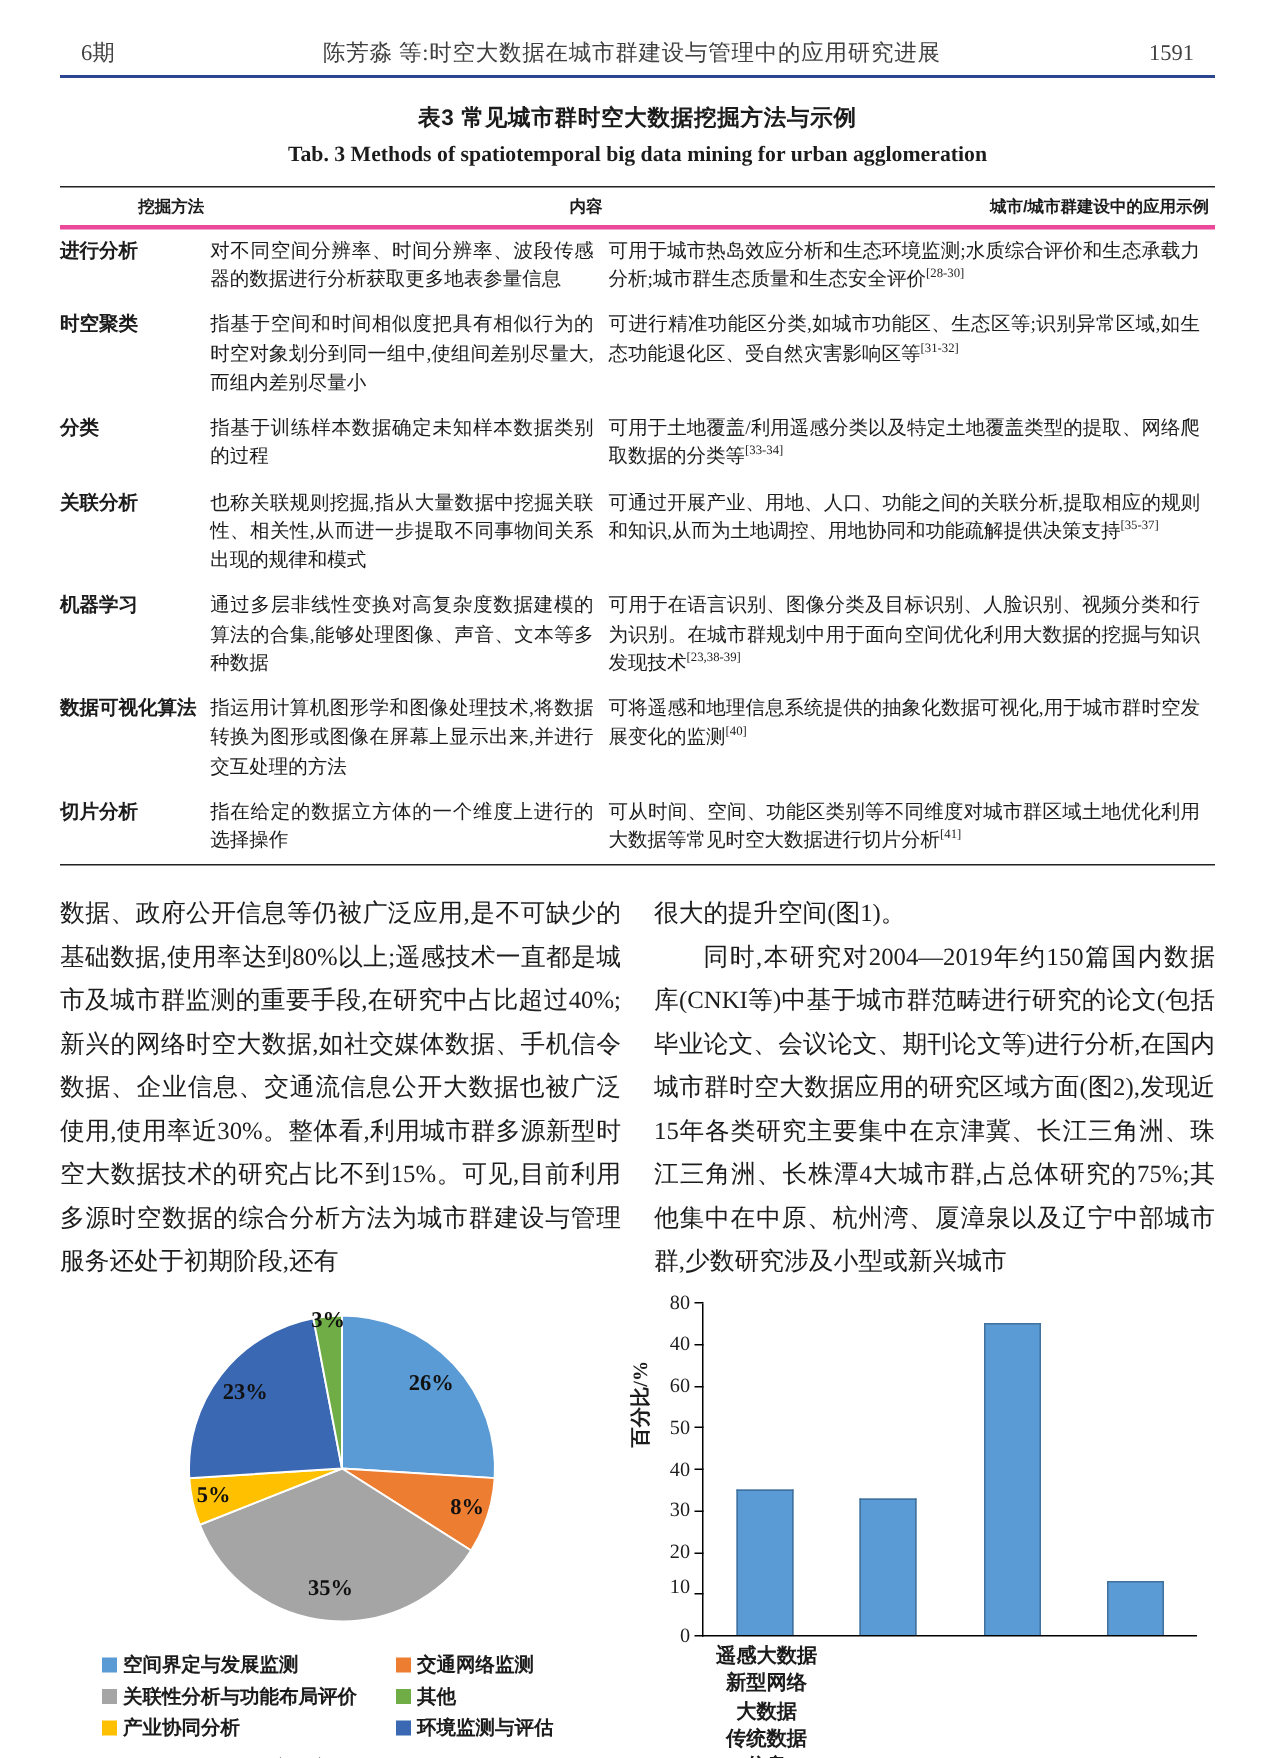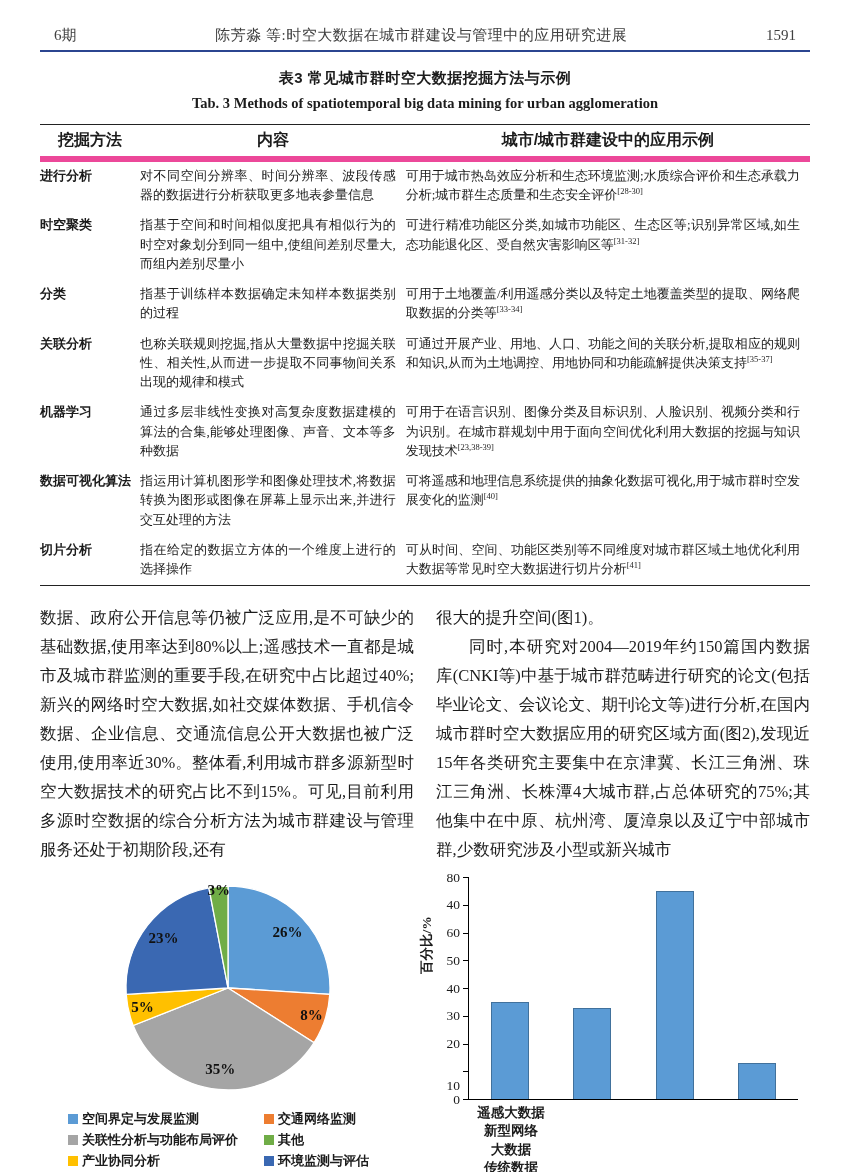--- a/index.html
+++ b/index.html
@@ -14,22 +14,22 @@
          color: #404040; font-size: 15px; padding: 2px 14px 0 14px; }
   .hdr .run-title { font-weight: 400; letter-spacing: .5px; }
   .hdr-rule { border: none; border-top: 2px solid #2b4590; margin-top: 5px; }
   
   .tbl-title-zh { text-align: center; font-weight: 700; font-size: 15px; margin-top: 17px;
                   font-family: "Liberation Sans", "DejaVu Sans", sans-serif; letter-spacing: .5px;}
   .tbl-title-en { text-align: center; font-weight: 700; font-size: 14.5px; margin-top: 7px; }
   
   table.methods { width: 100%; border-collapse: collapse; margin-top: 12px;
                   border-top: 1.6px solid #222; border-bottom: 1.6px solid #222; }
-  table.methods thead th { font-weight: 700; font-size: 16px; padding: 5px 4px;
-                  border-bottom: 6px solid #ec4899; text-align: center;
+  table.methods thead th { font-weight: 700; font-size: 11px; padding: 5px 4px;
+                  border-bottom: 3px solid #ec4899; text-align: right;
                   font-family: "Liberation Sans", "DejaVu Sans", sans-serif; }
   table.methods td { vertical-align: top; font-size: 13px; line-height: 1.48;
                   padding: 4px 10px 7px 0; text-align: justify; }
   table.methods td.m { font-weight: 700; width: 13%; padding-right: 4px;
                   font-family: "Liberation Sans", "DejaVu Sans", sans-serif; font-size: 13px; }
   table.methods td.c { width: 34.5%; }
   table.methods td.a { width: 52.5%; }
   sup.cit { font-size: 8.5px; line-height: 0; }
   
   .bodytext { display: flex; gap: 22px; margin-top: 17px; }
@@ -191,21 +191,21 @@
         <span class="ylab">百分比/%</span>
         <div class="plot" id="bar-plot">
           <div class="bars" id="bars">
               <div class="bar" style="height: 97.125px; background: rgb(91, 155, 213);"></div>
               <div class="bar" style="height: 91.575px; background: rgb(91, 155, 213);"></div>
               <div class="bar" style="height: 208.125px; background: rgb(91, 155, 213);"></div>
               <div class="bar" style="height: 36.075px; background: rgb(91, 155, 213);"></div>
             </div>
         <span class="ytick" style="bottom: 0px;">0</span>
             <span class="ymark" style="bottom: -1px;"></span>
-            <span class="ytick" style="bottom: 14px;">10</span>
+            <span class="ytick" style="bottom: 33px;">10</span>
             <span class="ymark" style="bottom: 26.75px;"></span>
             <span class="ytick" style="bottom: 55.5px;">20</span>
             <span class="ymark" style="bottom: 54.5px;"></span>
             <span class="ytick" style="bottom: 83.25px;">30</span>
             <span class="ymark" style="bottom: 82.25px;"></span>
             <span class="ytick" style="bottom: 111px;">40</span>
             <span class="ymark" style="bottom: 110px;"></span>
             <span class="ytick" style="bottom: 138.75px;">50</span>
             <span class="ymark" style="bottom: 137.75px;"></span>
             <span class="ytick" style="bottom: 166.5px;">60</span>

